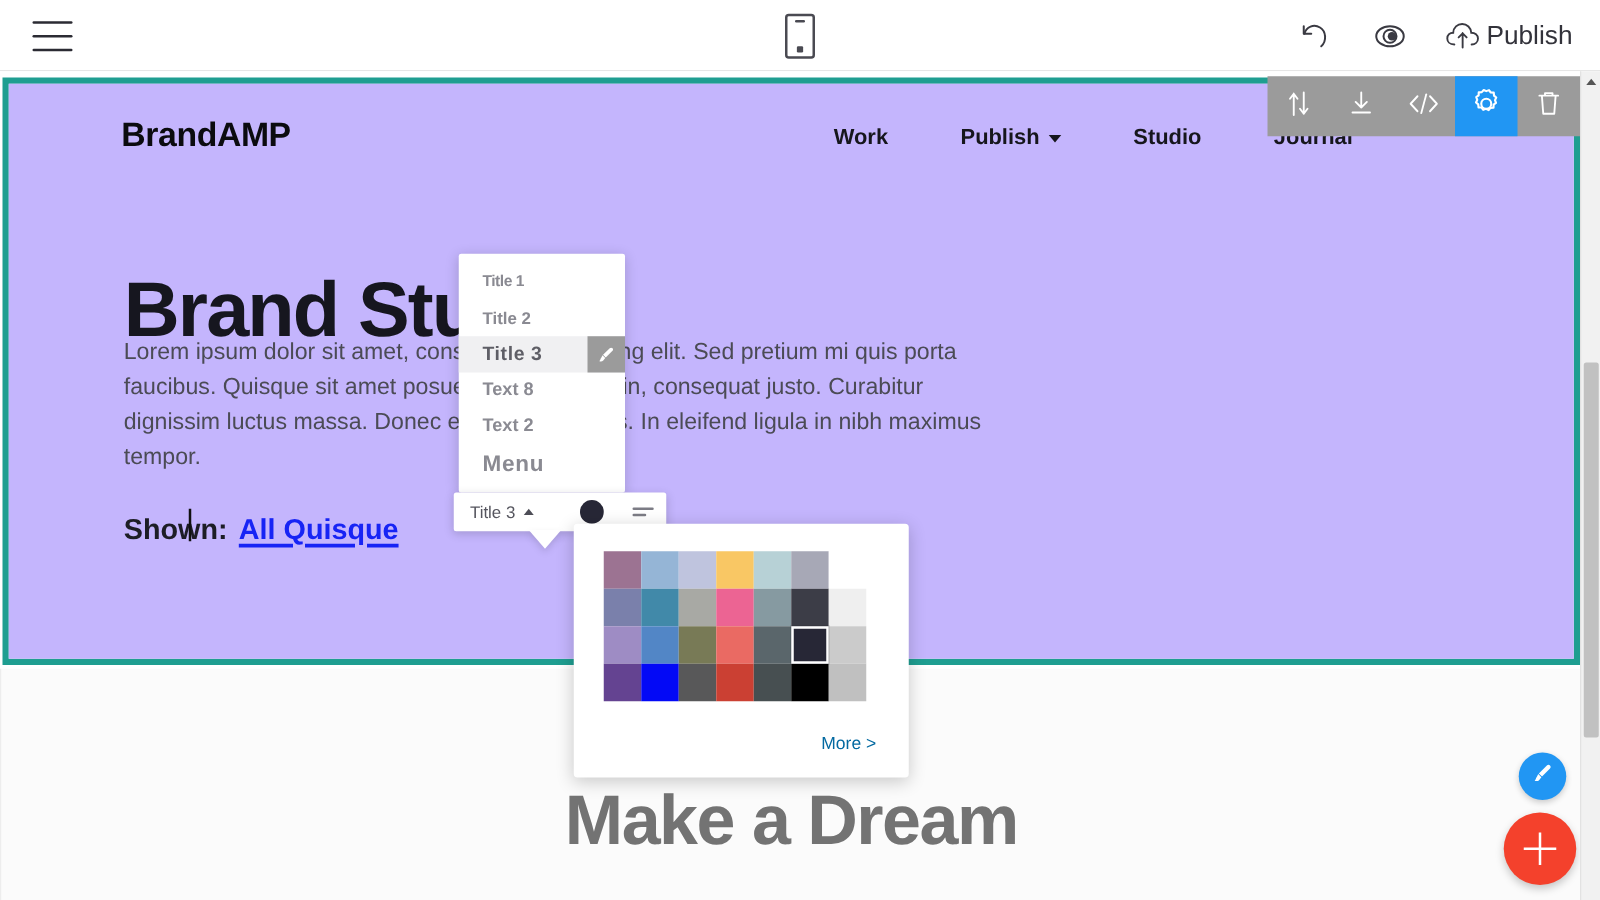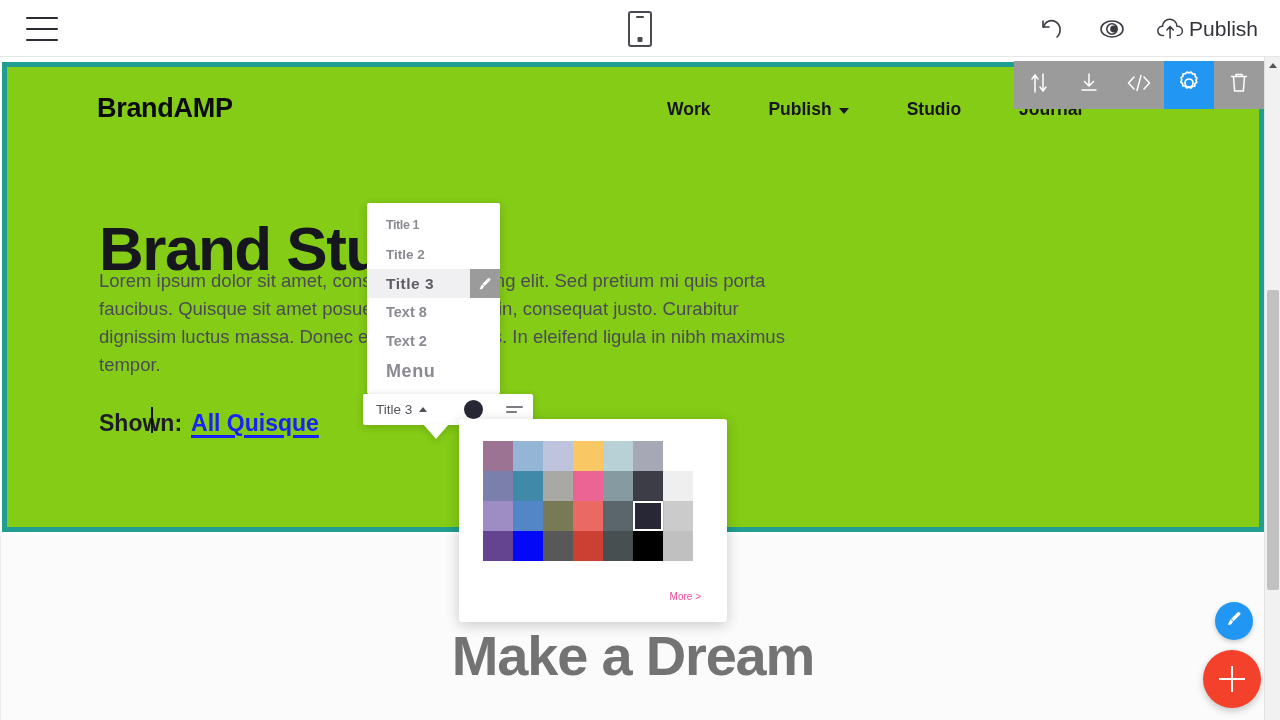--- a/index.html
+++ b/index.html
@@ -46,21 +46,21 @@
   .publish-label { font-size:21px; color:#33333b; }
 
   
   .canvas { position:absolute; left:0; top:57px; width:1280px; height:663px; background:#ffffff; overflow:hidden; }
 
   
   .block-selected {
     position:absolute; left:2px; top:5px; width:1262px; height:470px;
     background:#ffffff; border:5px solid #1f9e91;
   }
-  .block-inner { position:relative; width:100%; height:100%; background:#84cc16; }
+  .block-inner { position:relative; width:100%; height:100%; background:#c4b5fd; }
 
   .site-logo {
     position:absolute; left:90px; top:26px;
     font-size:27px; font-weight:bold; color:#0b0b0f; letter-spacing:-0.3px;
   }
   .site-nav {
     position:absolute; left:660px; top:32px;
     display:flex; align-items:center; gap:58px;
   }
   .nav-link {
@@ -174,21 +174,21 @@
     background:#ffffff; box-shadow:0 3px 14px rgba(0,0,0,.2); border-radius:3px;
   }
   .swatch-grid {
     position:absolute; left:24px; top:22px;
     display:grid; grid-template-columns:repeat(7, 30px); grid-auto-rows:30px;
   }
   .sw { width:30px; height:30px; cursor:pointer; }
   .sw.sel { outline:2.5px solid #ffffff; outline-offset:-2.5px; box-shadow:0 0 0 1px rgba(0,0,0,.08); z-index:2; position:relative; }
   .more-link {
     position:absolute; right:26px; bottom:20px;
-    font-size:10px; color:#ec4899; cursor:pointer;
+    font-size:14px; color:#0369a1; cursor:pointer;
   }
 
   
   .fab-brush {
     position:absolute; right:27px; bottom:80px; width:38px; height:38px;
     border-radius:50%; background:#2196f3; display:flex; align-items:center; justify-content:center;
     cursor:pointer; box-shadow:0 2px 5px rgba(0,0,0,.2);
   }
   .fab-add {
     position:absolute; right:19px; bottom:12px; width:58px; height:58px;

